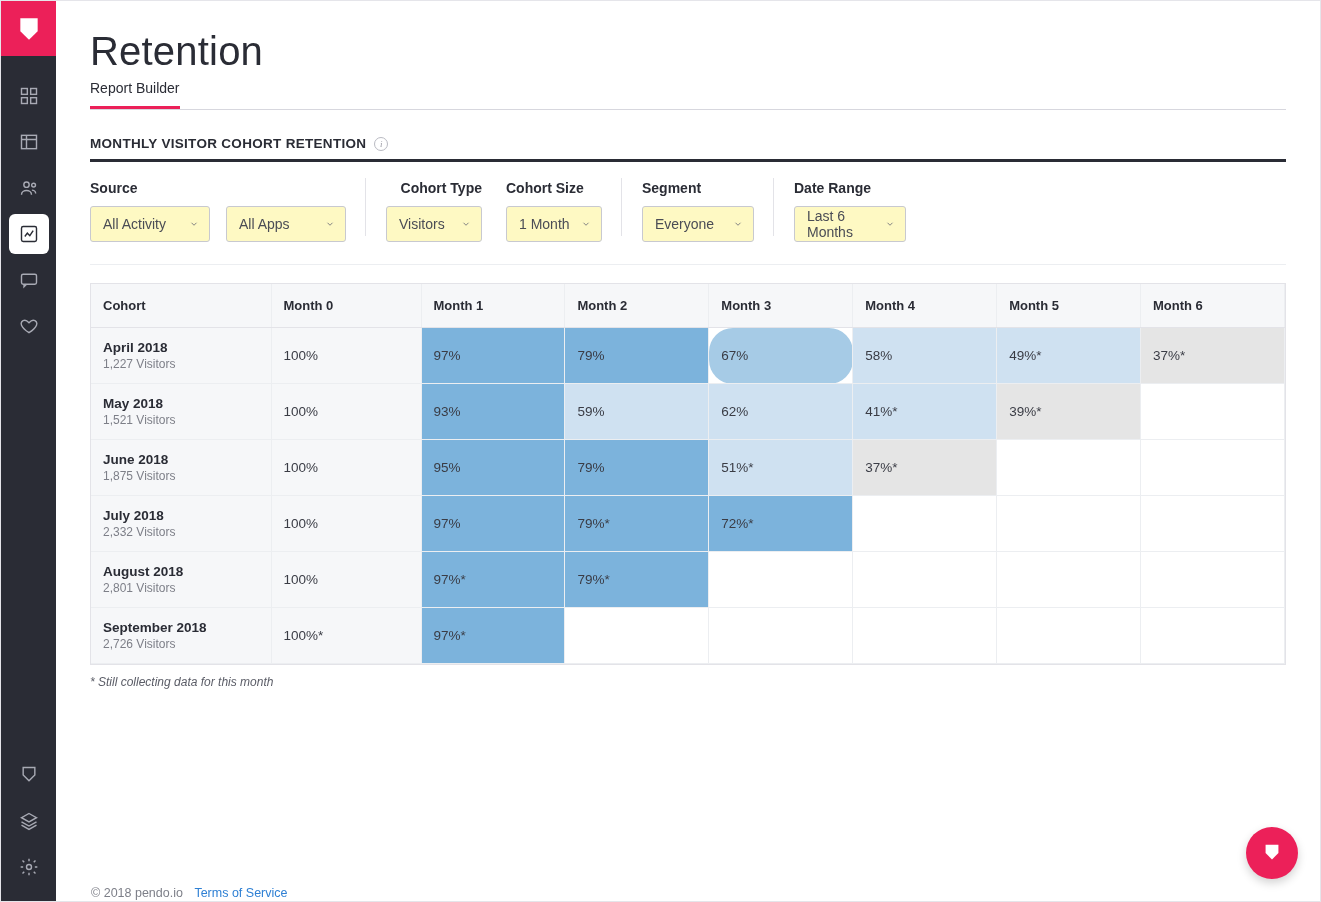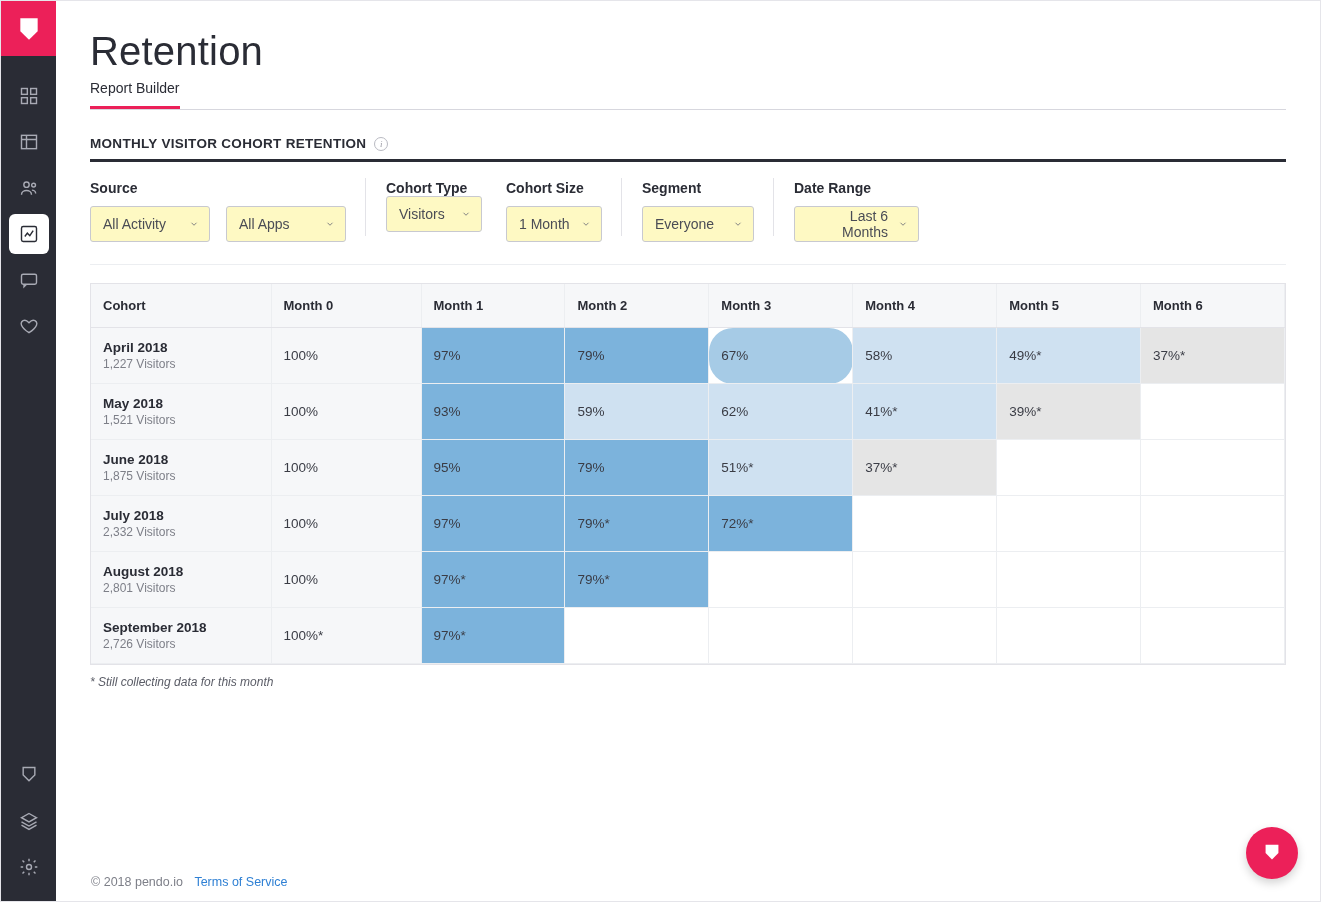--- a/index.html
+++ b/index.html
@@ -35,41 +35,41 @@
   .filter-group.sep::after { content:""; position:absolute; right:0; top:-2px; bottom:6px; width:1px; background:#e3e3e8; }
   .filter-row { display:flex; gap:16px; }
   .filter-label { font-size:14px; font-weight:700; color:#2a2c35; }
   .select { height:36px; border:1px solid #c8c9d0; border-radius:3px; background:#fef9c3; padding:0 30px 0 12px; font-size:14px; color:#4a4c55; display:flex; align-items:center; position:relative; cursor:pointer; min-width:96px; }
   .select .chev { position:absolute; right:10px; top:50%; transform:translateY(-50%); }
   .select .chev svg { width:10px; height:10px; stroke:#6a6b75; fill:none; stroke-width:2; }
   .select.w-120 { width:120px; }
   .select.w-94  { width:94px; }
   .select.w-88  { width:88px; }
   .select.w-112 { width:112px; }
-  .select.w-125 { width:125px;text-align:right; }
+  .select.w-125 { width:112px; }
 
   
   .table-wrap { margin-top:18px; border:1px solid #e3e3e8; }
   table { width:100%; border-collapse:collapse; table-layout:fixed; }
   thead th { background:#f6f7f9; font-size:13px; font-weight:700; color:#2a2c35; text-align:left; padding:14px 12px; border-bottom:1px solid #e3e3e8; border-right:1px solid #eceef1; }
   tbody td { font-size:13.5px; color:#3a3c45; padding:12px 12px; border-bottom:1px solid #eceef1; border-right:1px solid #eceef1; height:48px; }
   thead th:first-child, tbody td:first-child { width:180px; }
   thead th:nth-child(2), tbody td:nth-child(2) { width:150px; }
   tbody td.cohort { background:#f6f7f9; }
   .cohort-name { font-weight:700; font-size:13.5px; color:#2a2c35; }
   .cohort-sub { font-size:12px; color:#7d7f88; margin-top:2px; }
   tbody td.m0 { background:#f6f7f9; }
   .shade-a { background:#7cb3dc; }
   .shade-b { background:#a6cbe6;border-radius:24px; }
   .shade-c { background:#cfe1f1; }
   .shade-d { background:#e5e5e5; }
 
   .footnote { font-size:12px; font-style:italic; color:#5a5c66; margin-top:10px; }
 
-  .footer { position:absolute; bottom:12px; left:90px; font-size:12.5px; color:#7d7f88; }
+  .footer { position:absolute; bottom:1px; left:90px; font-size:12.5px; color:#7d7f88; }
   .footer a { color:#2f80d4; text-decoration:none; margin-left:8px; }
 
   .fab { position:absolute; right:22px; bottom:22px; width:52px; height:52px; border-radius:50%; background:#ec2059; display:flex; align-items:center; justify-content:center; box-shadow:0 4px 10px rgba(0,0,0,.18); cursor:pointer; }
   .fab svg { width:22px; height:22px; fill:#fff; }
 </style>
 </head>
 <body>
 
 <div class="app">
 
@@ -170,21 +170,21 @@
             <span>All Apps</span>
             <span class="chev"><svg viewBox="0 0 24 24">
                   <path d="M6 9l6 6 6-6"></path>
                 </svg></span>
           </div>
         </div>
       </div>
 
       <div class="filter-group sep">
         <div class="filter-row" style="gap:24px;">
-          <div style="display:flex;flex-direction:column;gap:0;">
+          <div style="display:flex;flex-direction:column;gap:10px;text-align:right;">
             <div class="filter-label">Cohort Type</div>
             <div class="select w-94">
               <span>Visitors</span>
               <span class="chev"><svg viewBox="0 0 24 24">
                     <path d="M6 9l6 6 6-6"></path>
                   </svg></span>
             </div>
           </div>
           <div style="display:flex;flex-direction:column;gap:10px;">
             <div class="filter-label">Cohort Size</div>

